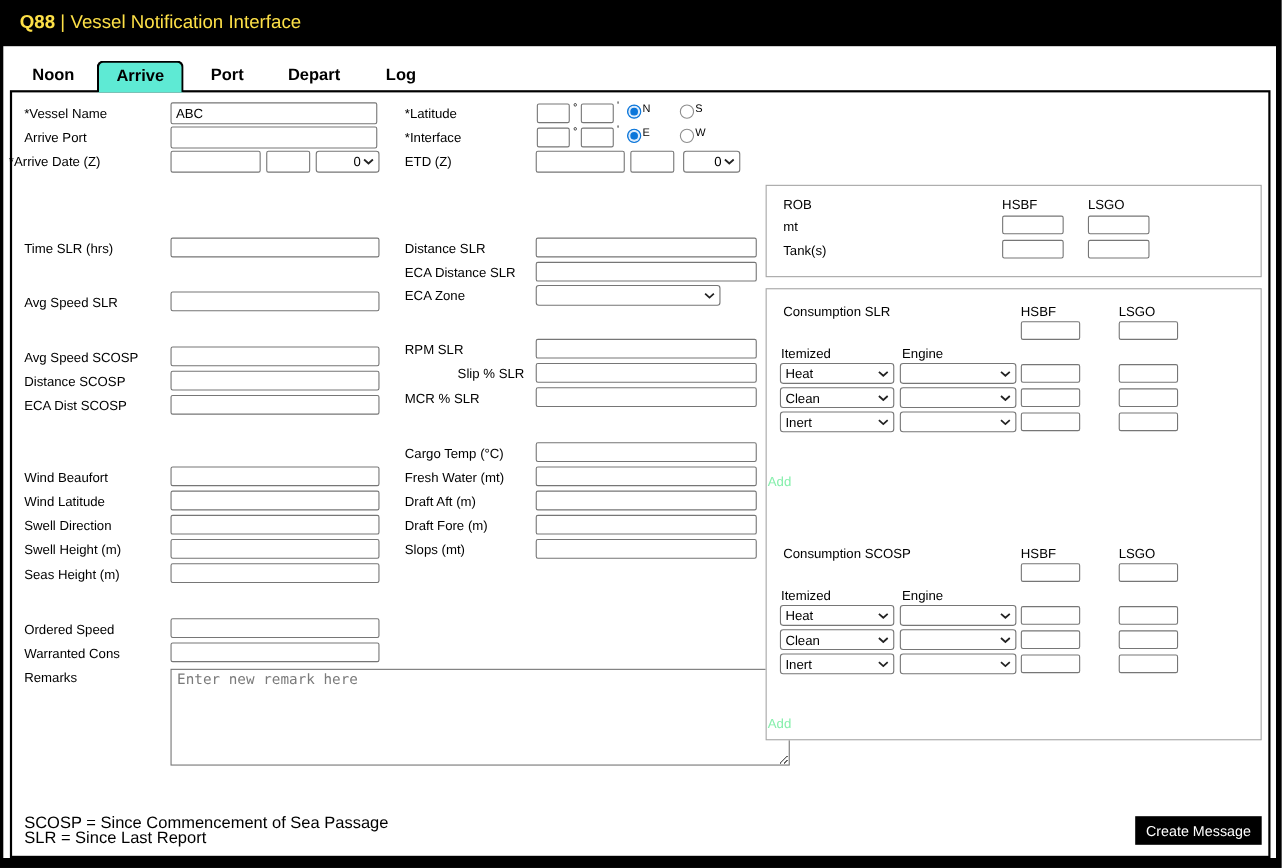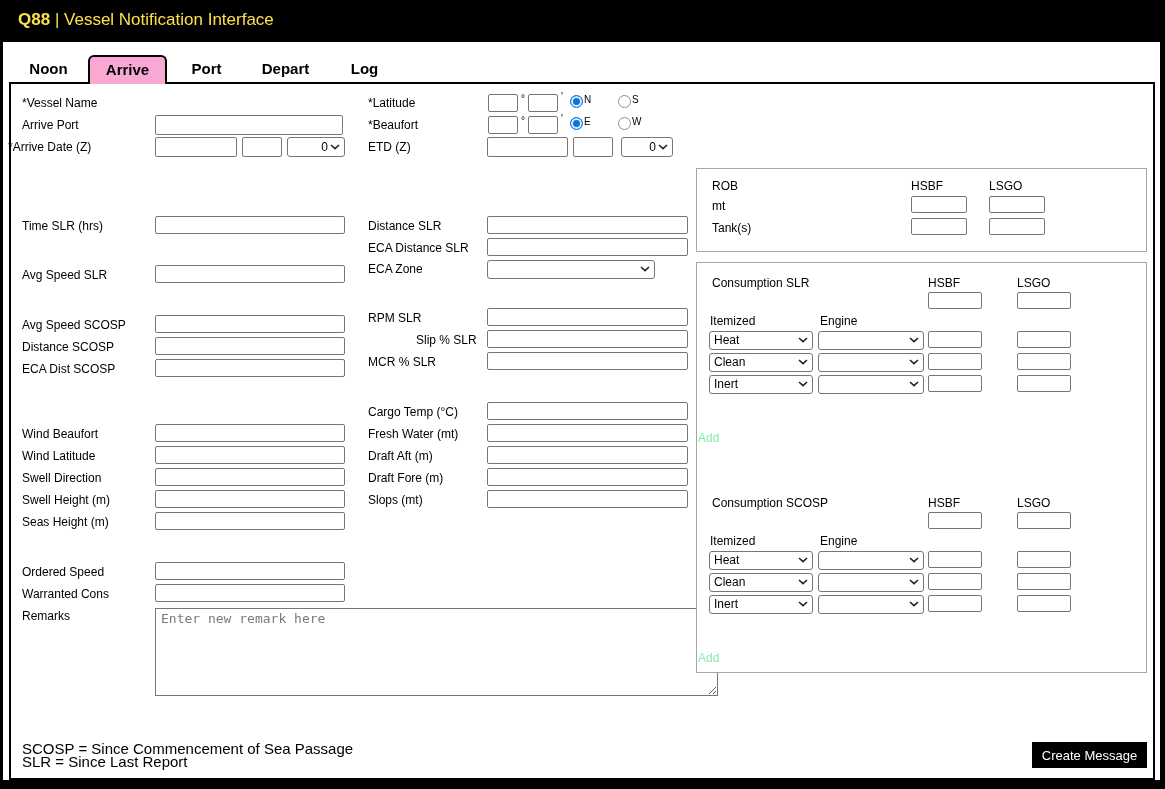--- a/index.html
+++ b/index.html
@@ -6,21 +6,21 @@
   .page{position:relative;width:1165px;height:789px;background:#000;overflow:hidden;
         font-family:"Liberation Sans",sans-serif;}
   .canvas{position:absolute;left:3px;top:42px;width:1157px;height:738px;background:#fff;}
   .titlebar{position:absolute;left:0;top:0;width:100%;height:42px;color:#fde047;}
   .titlebar .inner{position:absolute;left:18px;top:10px;font-size:17px;white-space:nowrap;}
   .brand{font-weight:bold;}
   .panel{position:absolute;left:9px;top:82px;width:1146px;height:698px;box-sizing:border-box;
          border:2px solid #000;background:#fff;}
   .tab{position:absolute;top:55px;width:79px;height:28px;line-height:28px;text-align:center;
        font-size:15px;font-weight:bold;color:#000;cursor:pointer;background:transparent;}
-  .tab.active{height:29px;line-height:26px;box-sizing:border-box;background:#f9a8d4;
+  .tab.active{height:29px;line-height:26px;box-sizing:border-box;background:#5eead4;
        border:2px solid #000;border-bottom:none;border-radius:6px 6px 0 0;z-index:3;}
   .flabel{position:absolute;font-size:12px;color:#000;white-space:nowrap;}
   .rlbl{font-size:10px;}
   .sym{position:absolute;font-size:10px;color:#000;}
   .ti{position:absolute;box-sizing:border-box;border:1px solid #767676;border-radius:2px;
       background:#fff;font-family:"Liberation Sans",sans-serif;font-size:12px;padding:1px 4px;outline:none;}
   .sel{position:absolute;}
   .sel select{width:100%;height:100%;box-sizing:border-box;appearance:none;-webkit-appearance:none;
       border:1px solid #767676;border-radius:3px;background:#fff;cursor:pointer;
       font-family:"Liberation Sans",sans-serif;font-size:12px;padding:0 16px 0 4px;outline:none;}
@@ -54,33 +54,34 @@
 
   <div class="panel"></div>
 
   <div class="tab" style="left:9px;">Noon</div>
   <div class="tab active" style="left:88px;">Arrive</div>
   <div class="tab" style="left:167px;">Port</div>
   <div class="tab" style="left:246px;">Depart</div>
   <div class="tab" style="left:325px;">Log</div>
 
   <div class="flabel" style="left:22px;top:96px;">*Vessel Name</div>
+  <input class="ti" style="left: 155px; top: 93px; width: 188px; height: 20px;" value="ABC">
   <div class="flabel" style="left:368px;top:96px;">*Latitude</div>
   <input class="ti" style="left: 488px; top: 94px; width: 30px; height: 18px;" value="">
   <span class="sym" style="left:521px;top:93px;">°</span>
   <input class="ti" style="left: 528px; top: 94px; width: 30px; height: 18px;" value="">
   <span class="sym" style="left:561px;top:91px;">'</span>
   <input type="radio" class="rad" name="lat-hem" checked="" style="left: 570px; top: 95px;">
   <span class="flabel rlbl" style="left:584px;top:94px;">N</span>
   <input type="radio" class="rad" name="lat-hem" style="left: 618px; top: 95px;">
   <span class="flabel rlbl" style="left:632px;top:94px;">S</span>
 
   <div class="flabel" style="left:22px;top:118px;">Arrive Port</div>
   <input class="ti" style="left: 155px; top: 115px; width: 188px; height: 20px;" value="">
-  <div class="flabel" style="left:368px;top:118px;">*Beaufort</div>
+  <div class="flabel" style="left:368px;top:118px;">*Interface</div>
   <input class="ti" style="left: 488px; top: 116px; width: 30px; height: 18px;" value="">
   <span class="sym" style="left:521px;top:115px;">°</span>
   <input class="ti" style="left: 528px; top: 116px; width: 30px; height: 18px;" value="">
   <span class="sym" style="left:561px;top:113px;">'</span>
   <input type="radio" class="rad" name="lon-hem" checked="" style="left: 570px; top: 117px;">
   <span class="flabel rlbl" style="left:584px;top:116px;">E</span>
   <input type="radio" class="rad" name="lon-hem" style="left: 618px; top: 117px;">
   <span class="flabel rlbl" style="left:632px;top:116px;">W</span>
 
   <div class="flabel" style="left:8px;top:140px;">*Arrive Date (Z)</div>

